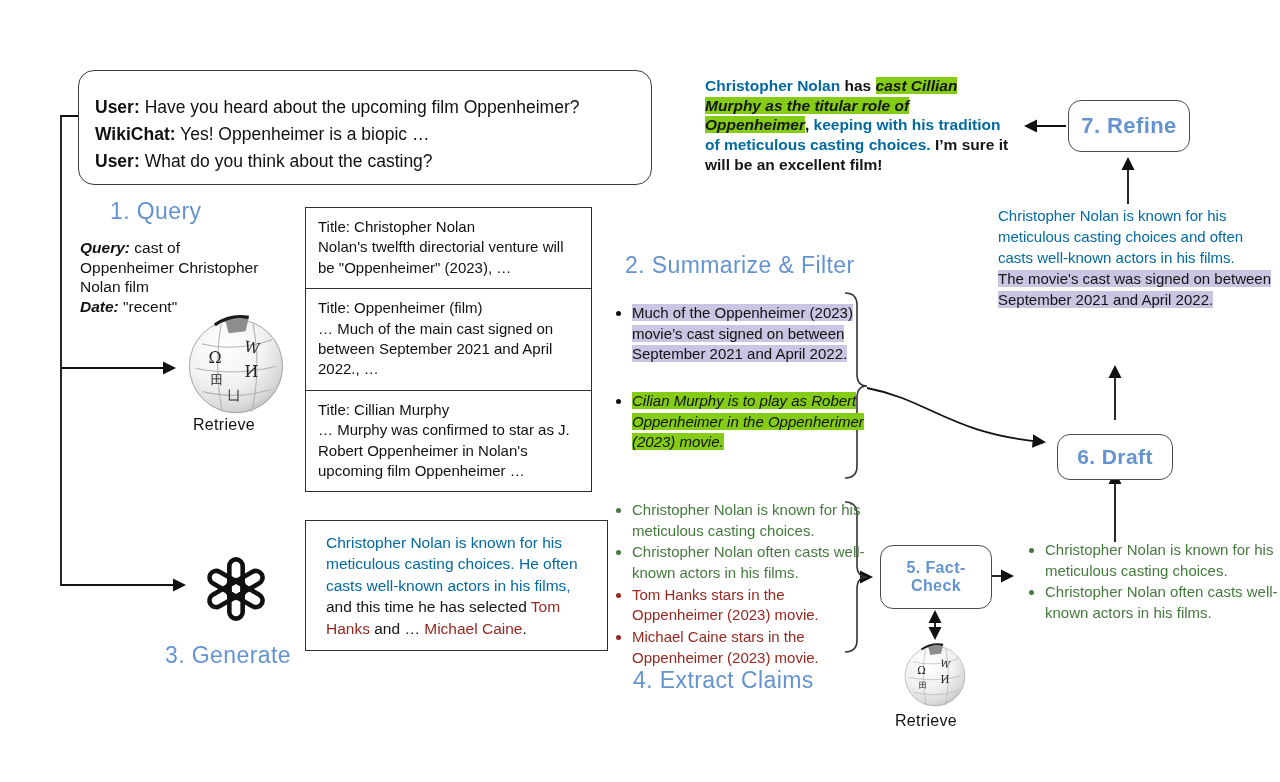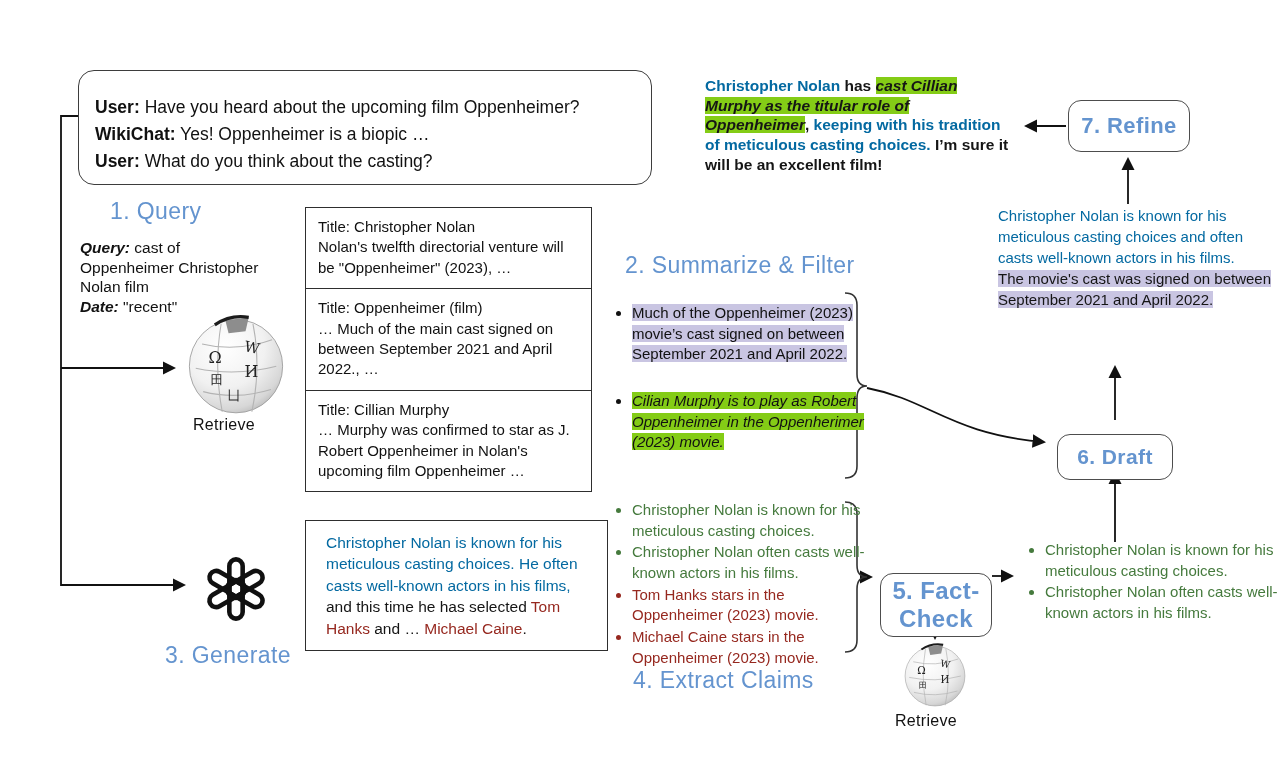--- a/index.html
+++ b/index.html
@@ -167,21 +167,21 @@
   <div class="abs genbox"><span class="green">Christopher Nolan is known for his meticulous casting choices. He often casts well-known actors in his films,</span><span class="blk"> and this time he has selected </span><span class="red">Tom Hanks</span><span class="blk"> and … </span><span class="red">Michael Caine</span><span class="blk">.</span></div>
 
   <ul class="abs blist claimlist" style="left:608px; top:500px; width:244px;">
     <li class="green">Christopher Nolan is known for his meticulous casting choices.</li>
     <li class="green">Christopher Nolan often casts well-known actors in his films.</li>
     <li class="red">Tom Hanks stars in the Oppenheimer (2023) movie.</li>
     <li class="red">Michael Caine stars in the Oppenheimer (2023) movie.</li>
   </ul>
   <div class="abs stage" style="left:633px; top:667px;">4. Extract Claims</div>
 
-  <div class="abs stagebox" style="left:880px; top:545px; width:110px; height:62px; font-size:24px; line-height:1.15;margin-top:28px;">
+  <div class="abs stagebox" style="left:880px; top:545px; width:110px; height:62px; font-size:16px; line-height:1.15;">
     <div>
       <div>5. Fact-</div>
       <div>Check</div>
     </div>
   </div>
 
   <svg class="abs" style="left:901px; top:640px;" width="68" height="68" viewBox="0 0 100 100">
     <circle cx="50" cy="53" r="44" fill="url(#gl1)" stroke="#9a9a9a" stroke-width="0.8"></circle>
     <path d="M18,32 Q50,40 84,28" stroke="#b3b3b3" fill="none" stroke-width="1"></path>
     <path d="M12,55 Q50,63 88,53" stroke="#b3b3b3" fill="none" stroke-width="1"></path>

